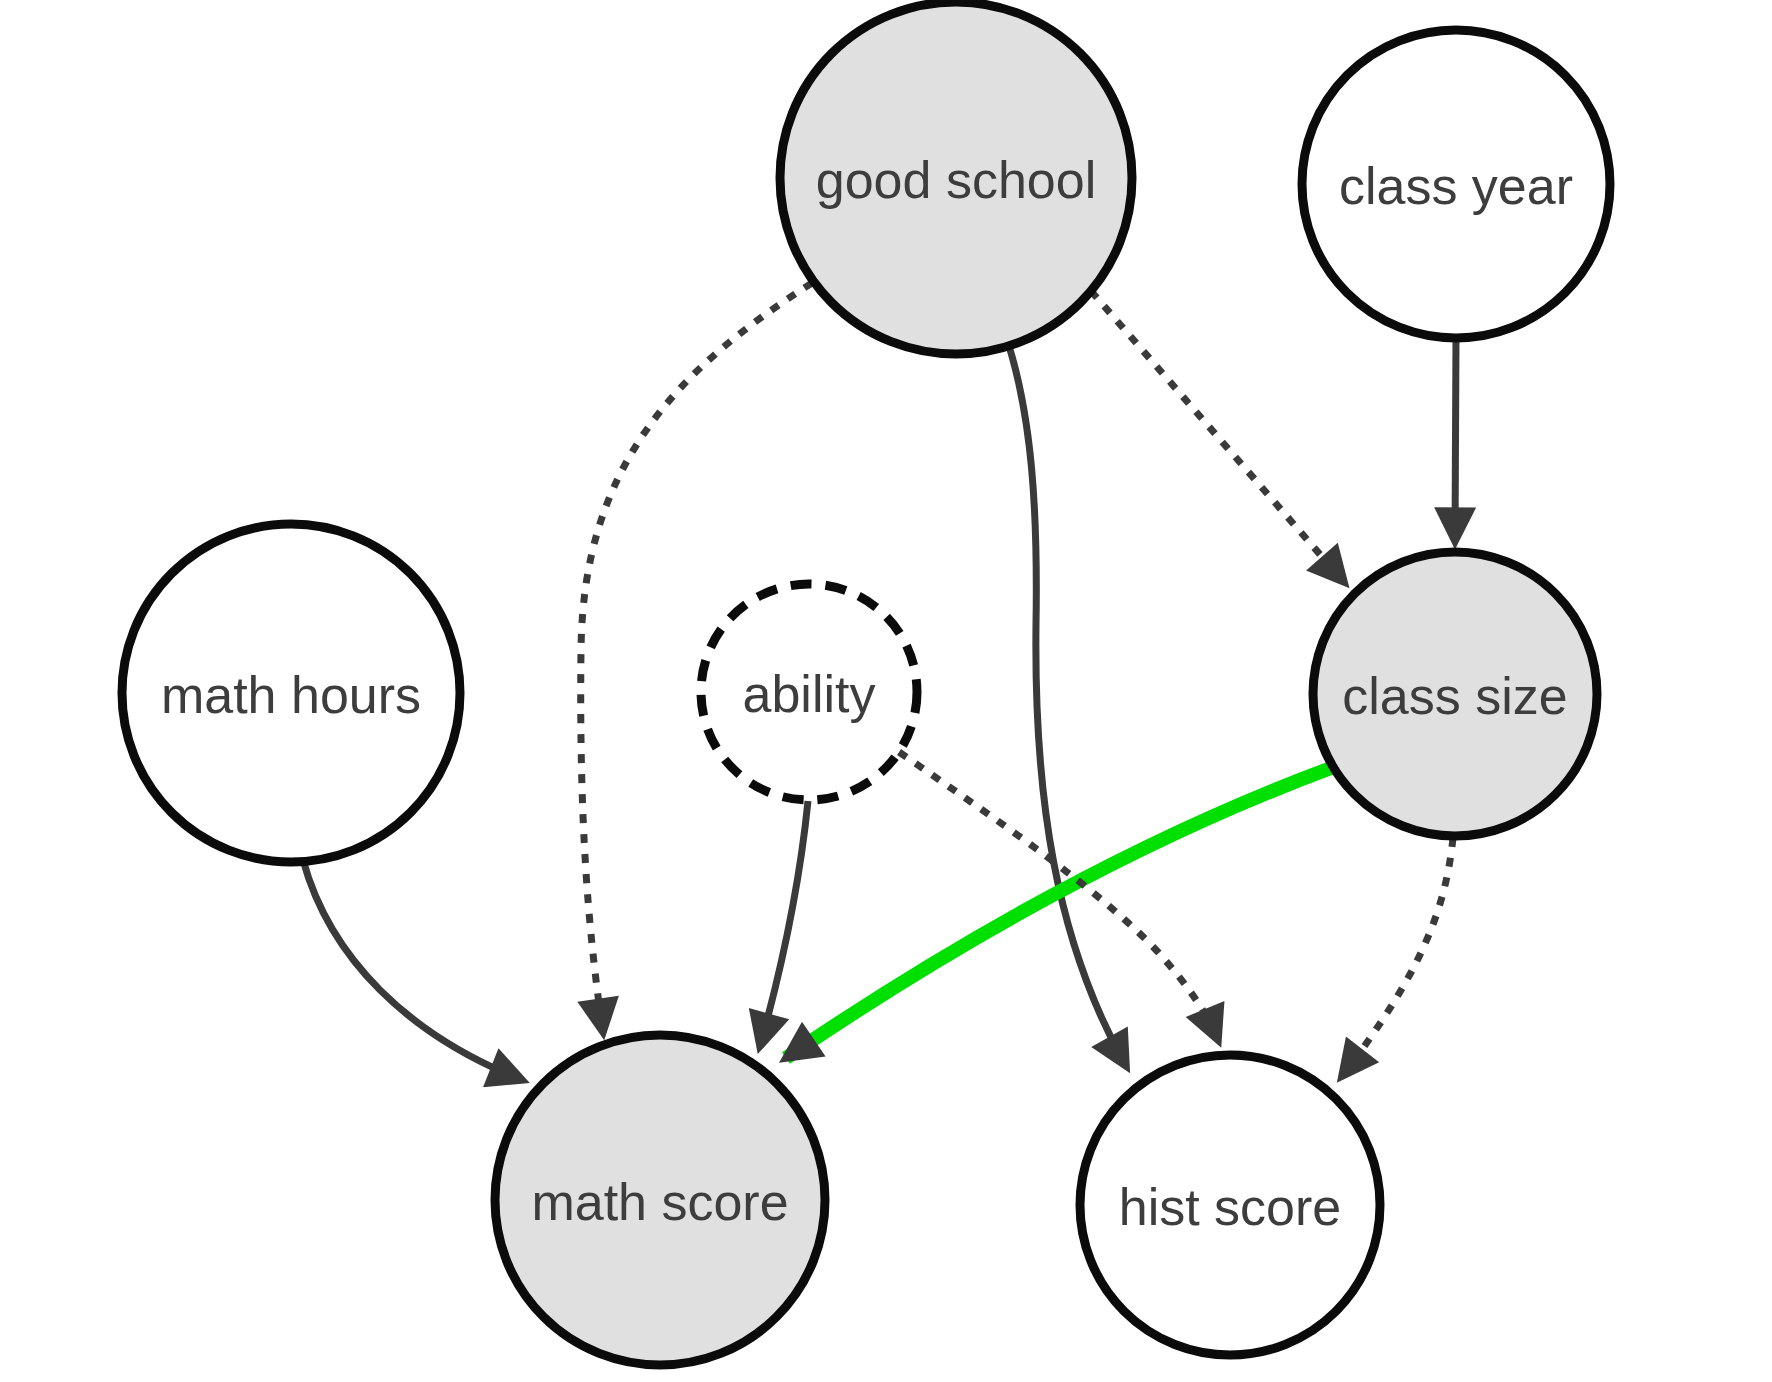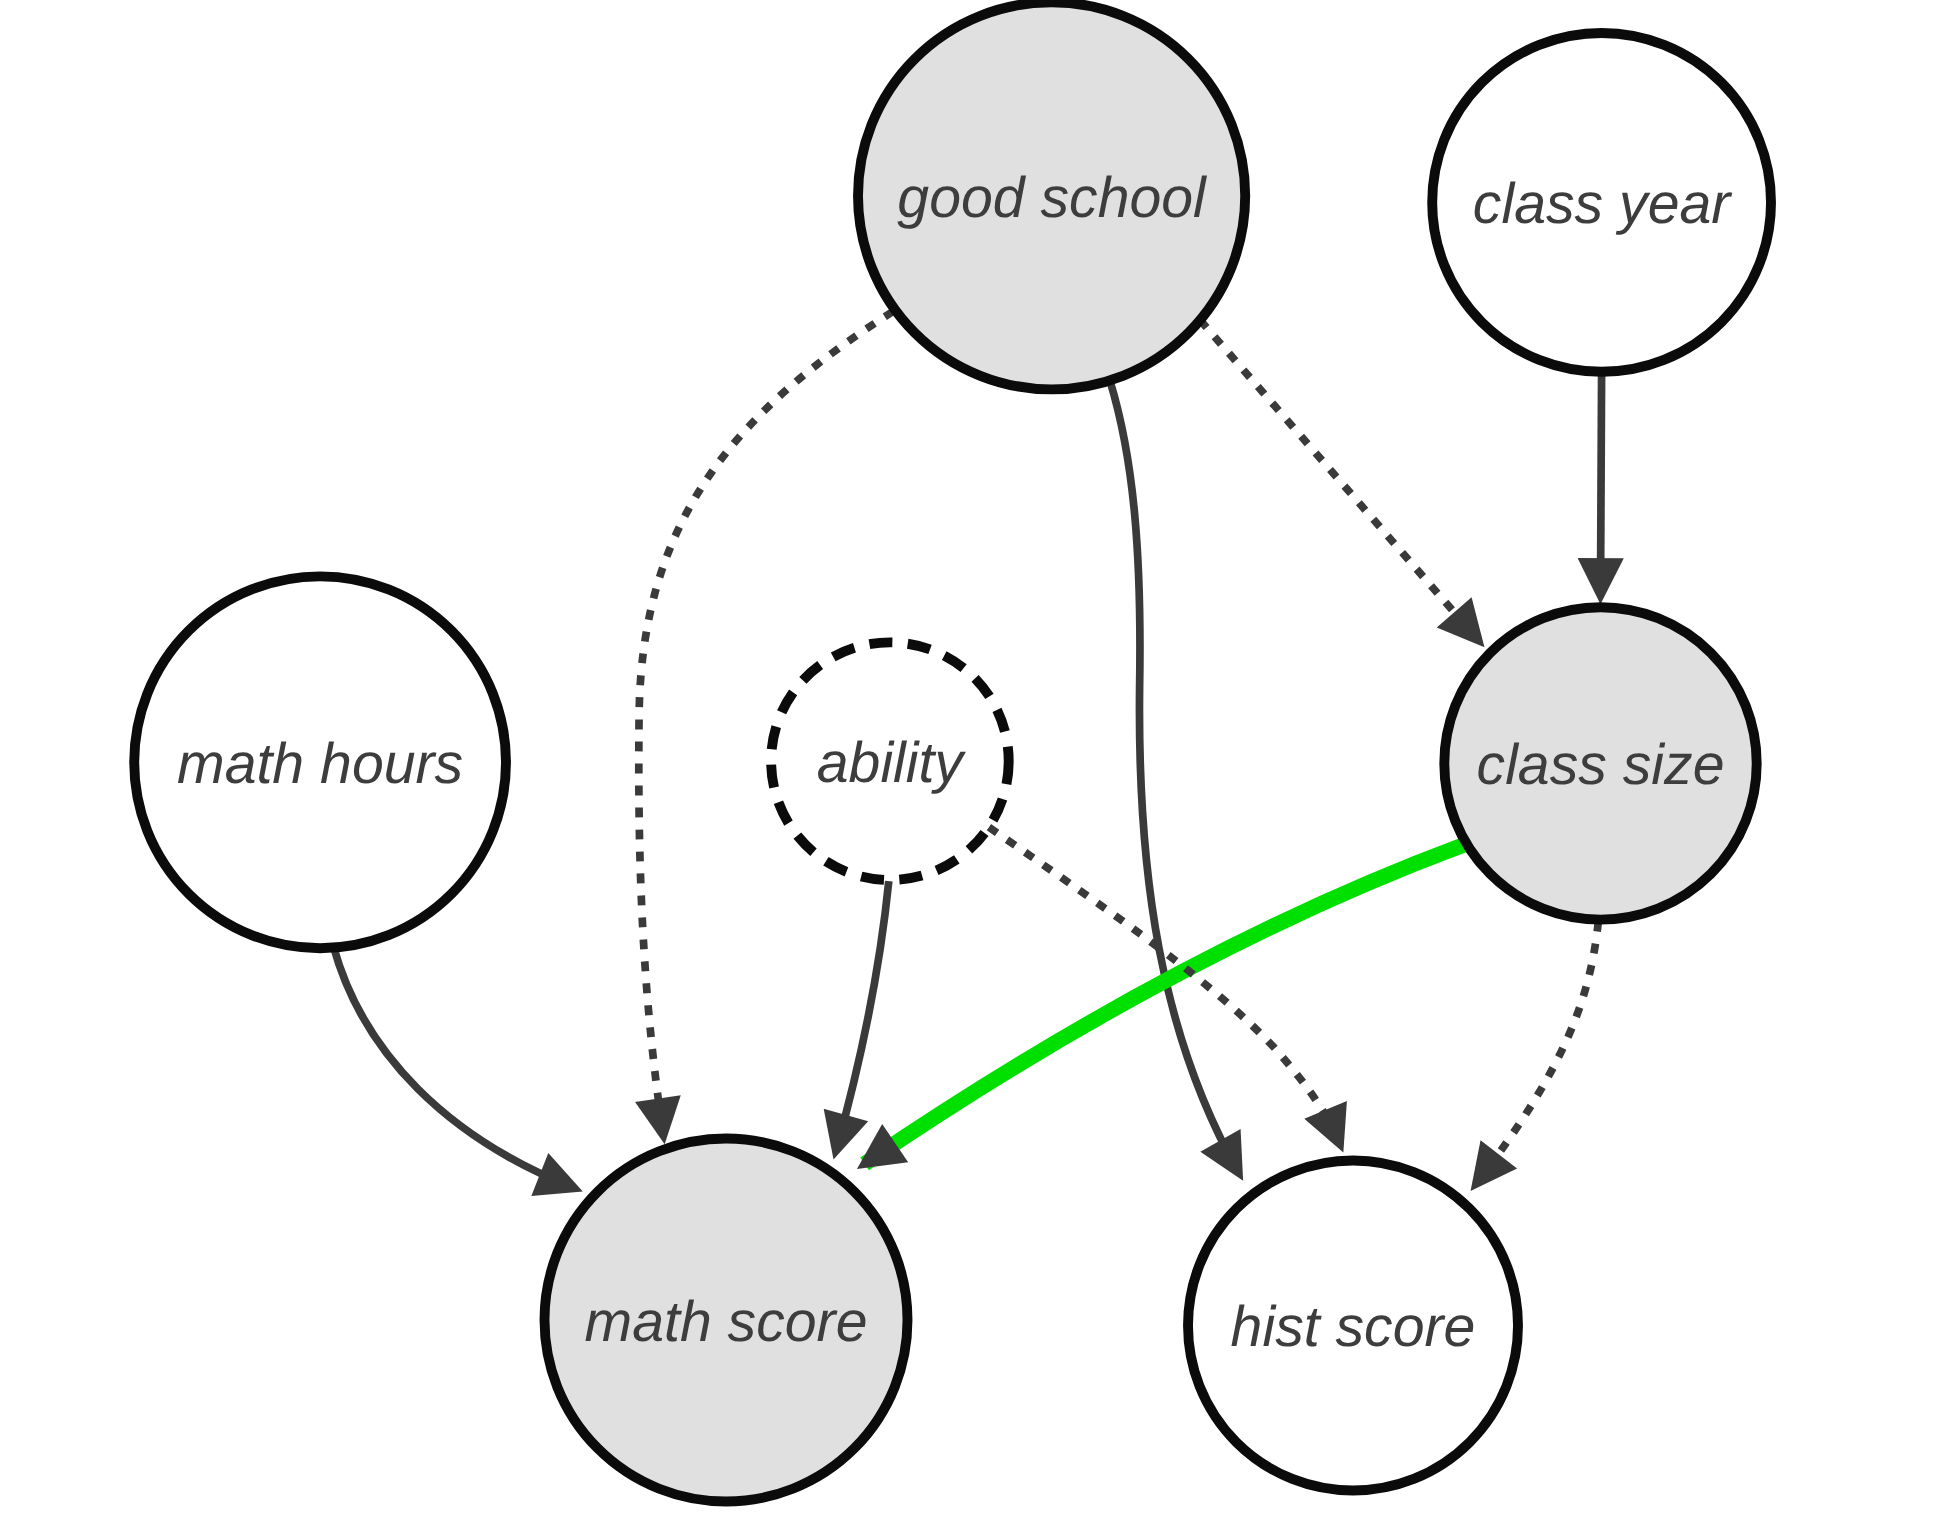--- a/index.html
+++ b/index.html
@@ -5,21 +5,21 @@
   :root{
     --edge:#3a3a3a;
     --green:#00e000;
     --fill-gray:#e0e0e0;
     --fill-white:#ffffff;
     --node-border:#0b0b0b;
     --text:#3d3d3d;
     --bg:#ffffff;
   }
   html,body{margin:0;padding:0;background:var(--bg);}
-  .stage{width:1772px;height:1382px;position:relative;background:var(--bg);overflow:hidden;font-style:italic;}
+  .stage{width:1772px;height:1382px;position:relative;background:var(--bg);overflow:hidden;}
   svg{display:block;width:1772px;height:1382px;}
   .node{stroke:var(--node-border);stroke-width:9;}
   .node.gray{fill:var(--fill-gray);}
   .node.white{fill:var(--fill-white);}
   .node.dashed{stroke-dasharray:21 14;}
   .node-label{
     font-family:"Liberation Sans","DejaVu Sans",sans-serif;
     font-size:52px;
     fill:var(--text);
     text-anchor:middle;

